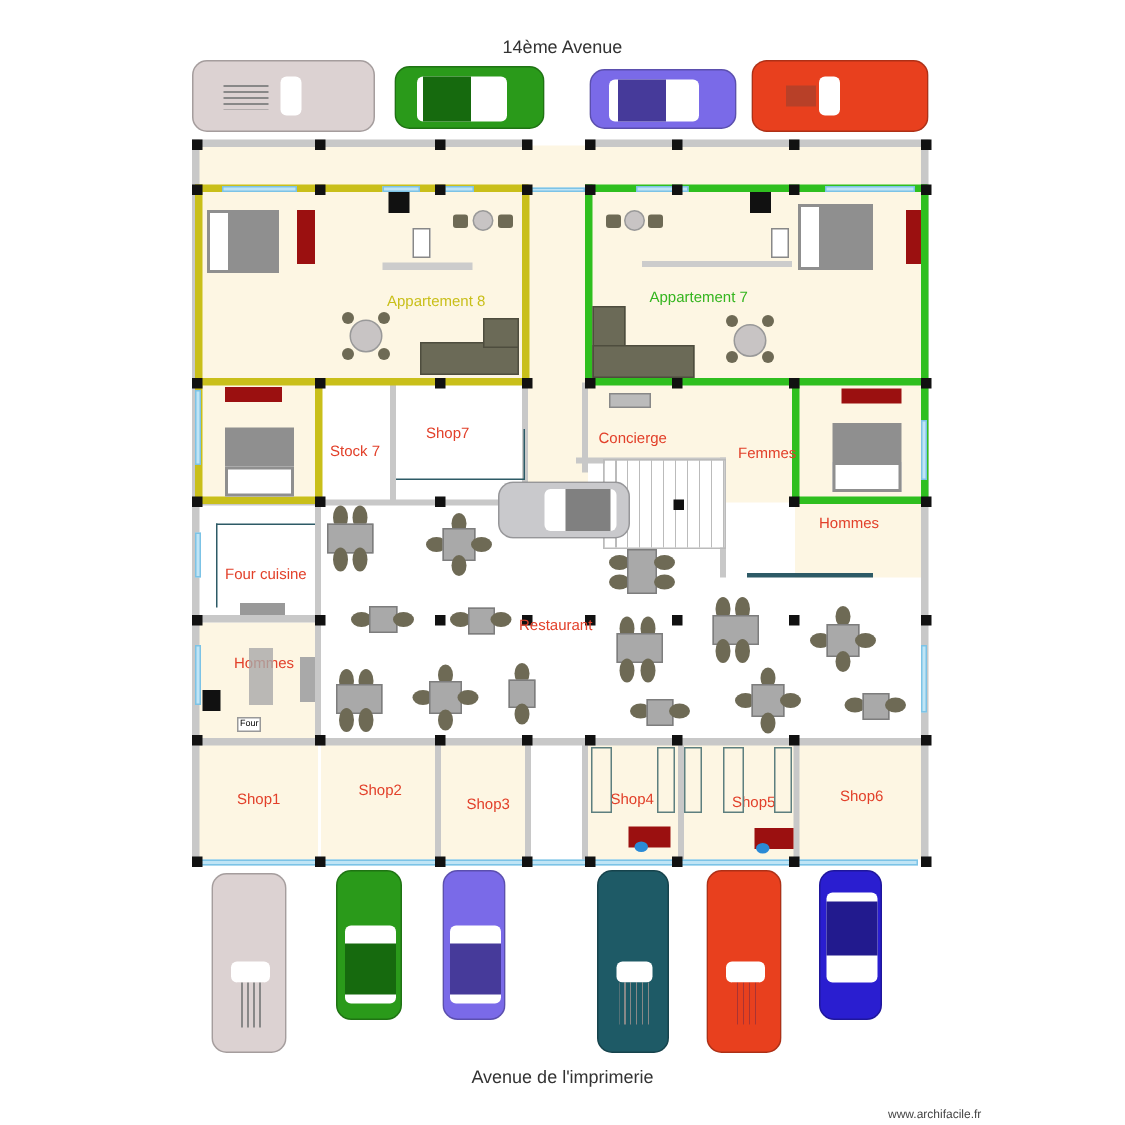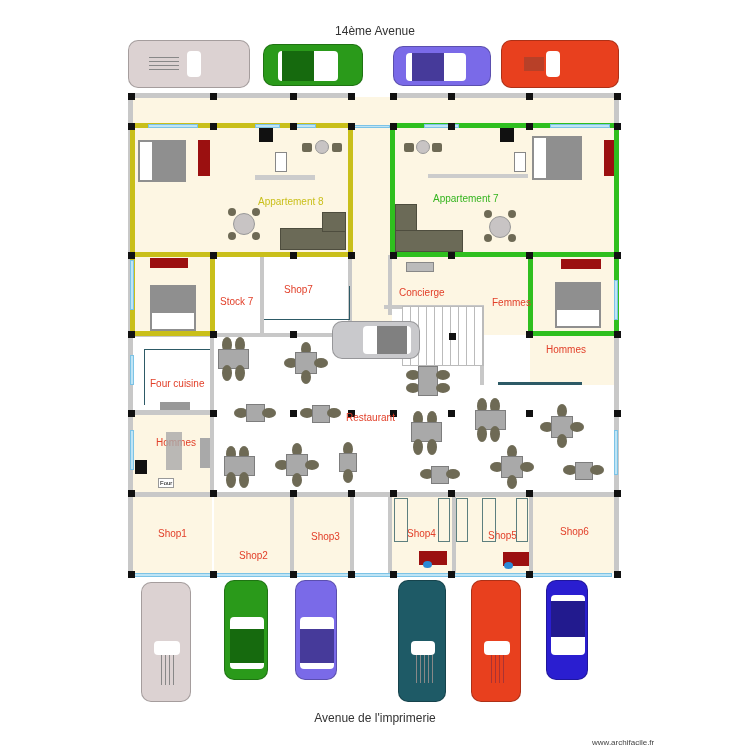--- a/index.html
+++ b/index.html
@@ -322,21 +322,21 @@
 <div class="chair" style="left:490px;top:462px;width:14px;height:10px"></div>
 <div class="table" style="left:501px;top:456px;width:22px;height:22px"></div>
 <div class="chair" style="left:520px;top:462px;width:14px;height:10px"></div>
 <div class="chair" style="left:507px;top:475px;width:10px;height:14px"></div>
 
 <div class="chair" style="left:563px;top:465px;width:14px;height:10px"></div>
 <div class="table" style="left:575px;top:462px;width:18px;height:18px"></div>
 <div class="chair" style="left:590px;top:465px;width:14px;height:10px"></div>
 
 <div class="label red" style="left:158px;top:528px">Shop1</div>
-<div class="label red" style="left:239px;top:550px">Shop2</div>
+<div class="label red" style="left:239px;top:522px">Shop2</div>
 <div class="label red" style="left:311px;top:531px">Shop3</div>
 <div class="label red" style="left:407px;top:528px">Shop4</div>
 <div class="label red" style="left:488px;top:530px">Shop5</div>
 <div class="label red" style="left:560px;top:526px">Shop6</div>
 
 <div class="shelf" style="left:394px;top:498px;width:14px;height:44px"></div>
 <div class="shelf" style="left:438px;top:498px;width:12px;height:44px"></div>
 <div class="shelf" style="left:456px;top:498px;width:12px;height:44px"></div>
 <div class="shelf" style="left:482px;top:498px;width:14px;height:44px"></div>
 <div class="shelf" style="left:516px;top:498px;width:12px;height:44px"></div>

